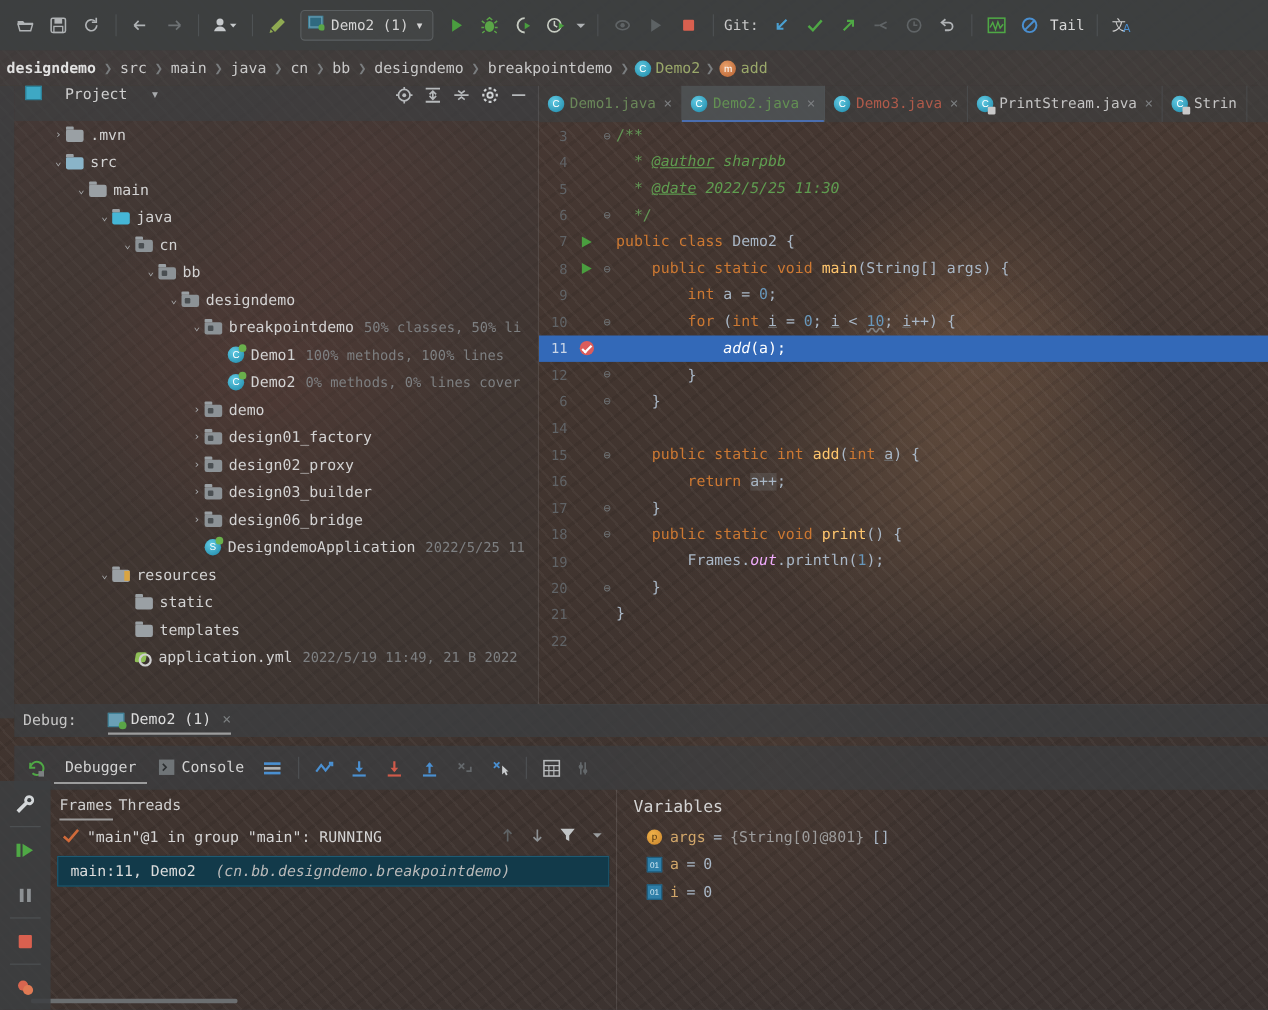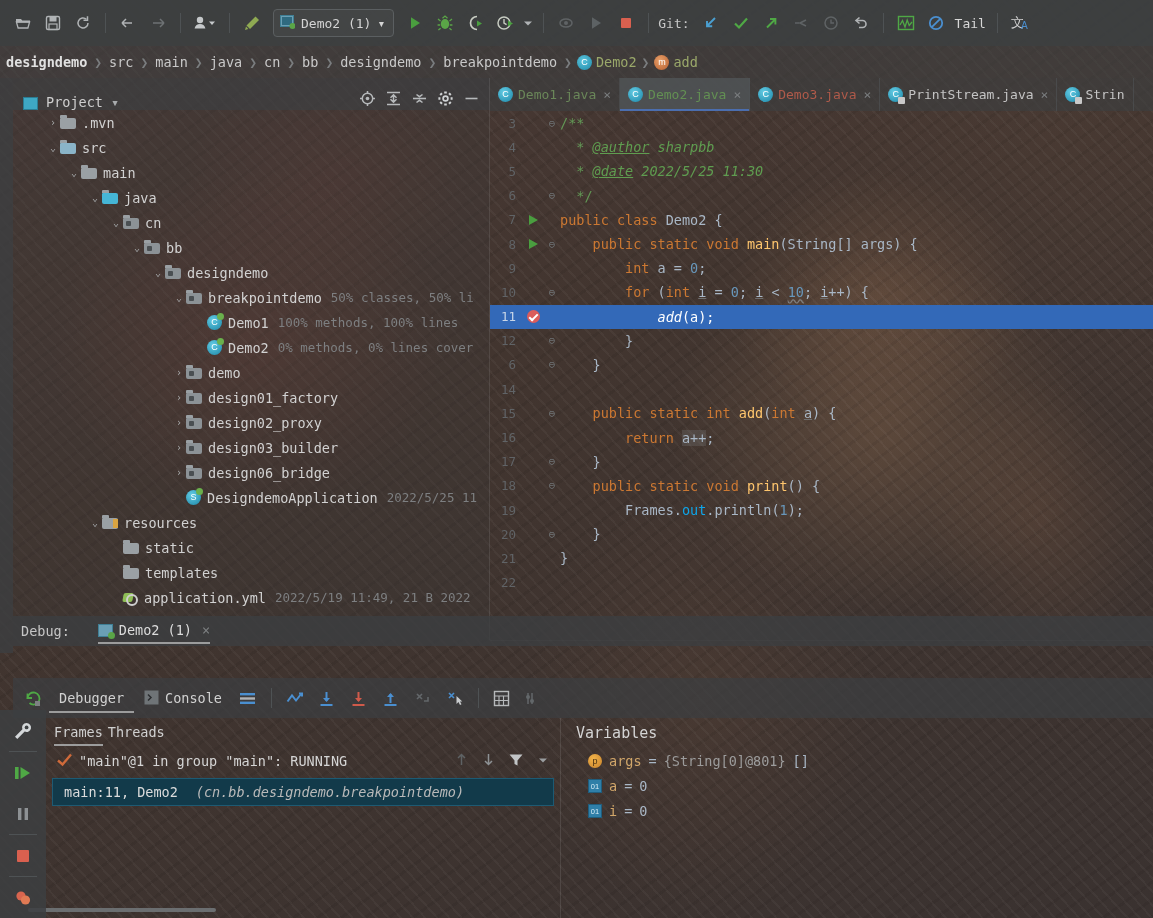--- a/index.html
+++ b/index.html
@@ -77,21 +77,21 @@
   
   #lstrip{
     position:absolute;left:0;top:78px;width:13px;height:575px;
     background:rgba(60,63,65,.80);
     overflow:hidden;
   }
 
   
   #projhdr{
     position:absolute;left:13px;top:78px;width:477px;height:32px;
-    display:flex;align-items:flex-end;background:rgba(60,63,65,.72);
+    display:flex;align-items:flex-start;background:rgba(60,63,65,.72);gap:13px;
   }
   #projhdr .ptitle{font-size:13.5px;color:#cfcfcf;margin-left:8px;}
   .pj-ic{width:15px;height:13px;background:#3ea8c4;margin-left:10px;border:1px solid #2b7d94;}
   .hdr-btns{margin-left:auto;display:flex;align-items:center;gap:9px;padding-right:10px;}
 
   #projtree{
     position:absolute;left:13px;top:110px;width:477px;height:530px;
     overflow:hidden;background:rgba(58,55,55,.30);
   }
   .tr{height:25px;display:flex;align-items:center;white-space:nowrap;font-size:13.5px;}
@@ -161,35 +161,35 @@
   .ln.hl{background:#3369b8;}
   .ln.hl .gut{color:#c9d6e8;}
   .ln.hl .code{color:#ffffff;}
   .kw{color:#cc7832;}
   .cmt{color:#629755;}
   .cmtx{color:#5f9d50;font-style:italic;}
   .tag{color:#5f9d50;font-style:italic;text-decoration:underline;}
   .num{color:#6897bb;}
   .cls{color:#a9b7c6;}
   .mth{color:#ffc66d;}
-  .fld{color:#0ea5e9;}
+  .fld{color:#f0abfc;font-style:italic;}
   .def{color:#a9b7c6;}
   .und{text-decoration:underline;text-decoration-color:#6e6e6e;}
   .wavy{text-decoration:underline;text-decoration-style:wavy;text-decoration-color:#808080;}
   .italic{font-style:italic;}
   .errbox{background:rgba(120,120,120,.30);}
   .runarrow{width:0;height:0;border-left:9px solid #4a9e3f;border-top:5px solid transparent;
      border-bottom:5px solid transparent;}
   .bpdot{width:13px;height:13px;border-radius:50%;background:#db5c5c;position:relative;}
   .bpdot::after{content:"";position:absolute;left:2px;top:4px;width:7px;height:3px;
     border-left:2px solid #fff;border-bottom:2px solid #fff;transform:rotate(-45deg);}
 
   
   #dbgtitle{
-    position:absolute;left:13px;top:616px;width:1140px;height:30px;
+    position:absolute;left:13px;top:640px;width:1140px;height:30px;
     display:flex;align-items:center;background:rgba(60,63,65,.80);
   }
   #dbgtitle .dl{font-size:13.5px;color:#c6c6c6;margin-left:8px;}
   #dbgtitle .dtab{display:flex;align-items:center;gap:6px;margin-left:28px;font-size:13.5px;color:#dcdcdc;
     padding-bottom:2px;box-shadow:inset 0 -2px 0 #9c9c9c;height:26px;}
   #dbgtitle .dtab .x{color:#7d8082;margin-left:4px;}
   .runic{width:15px;height:13px;background:#6a9fb5;border:1px solid #3f7f95;position:relative;}
   .runic::after{content:"";position:absolute;right:-3px;bottom:-3px;width:7px;height:7px;
     border-radius:50%;background:#5aa547;}
 

